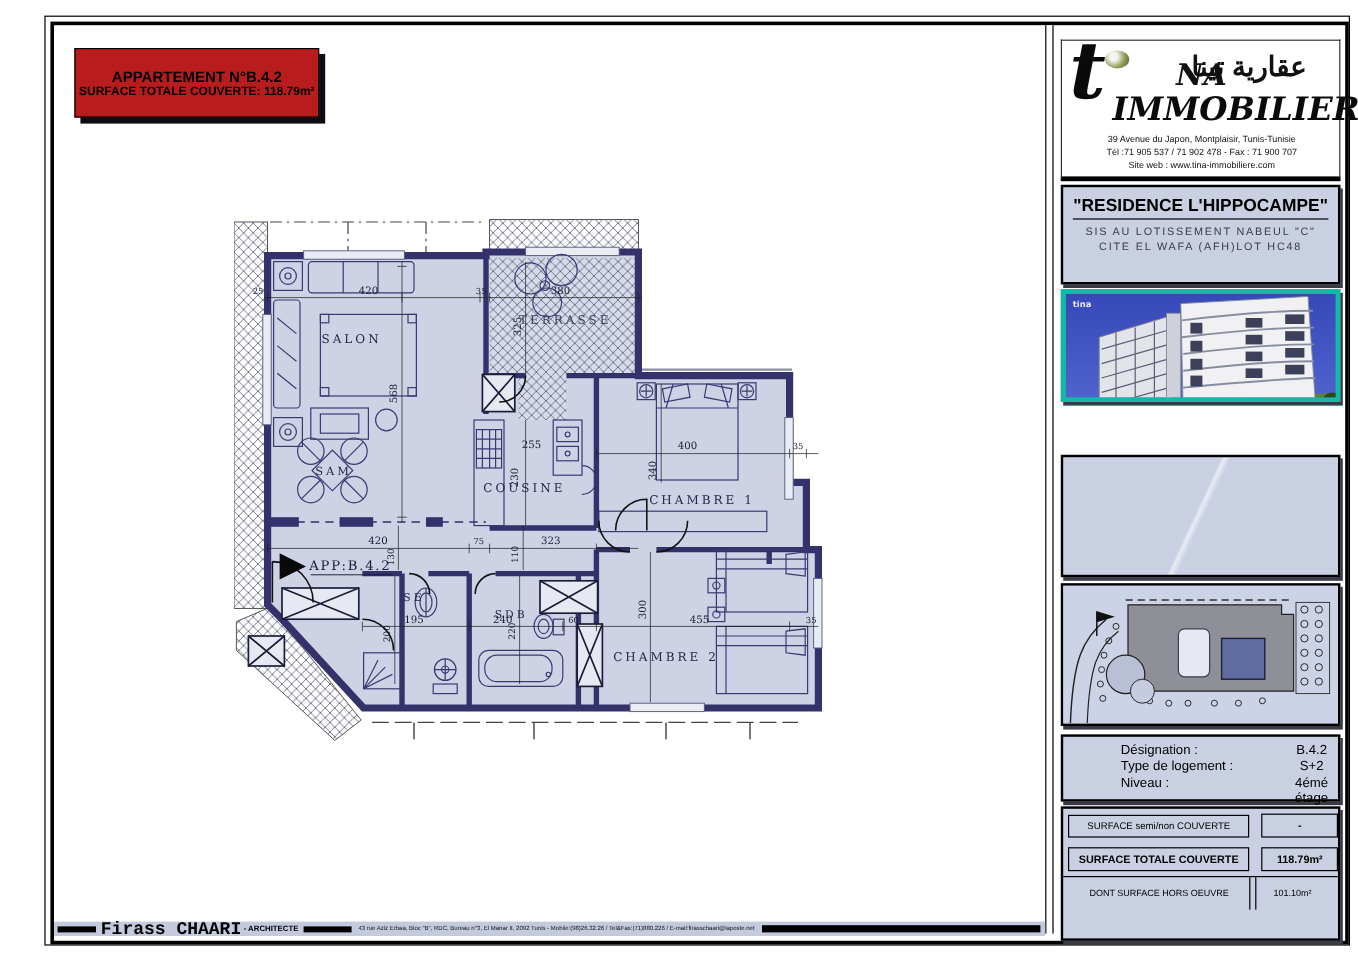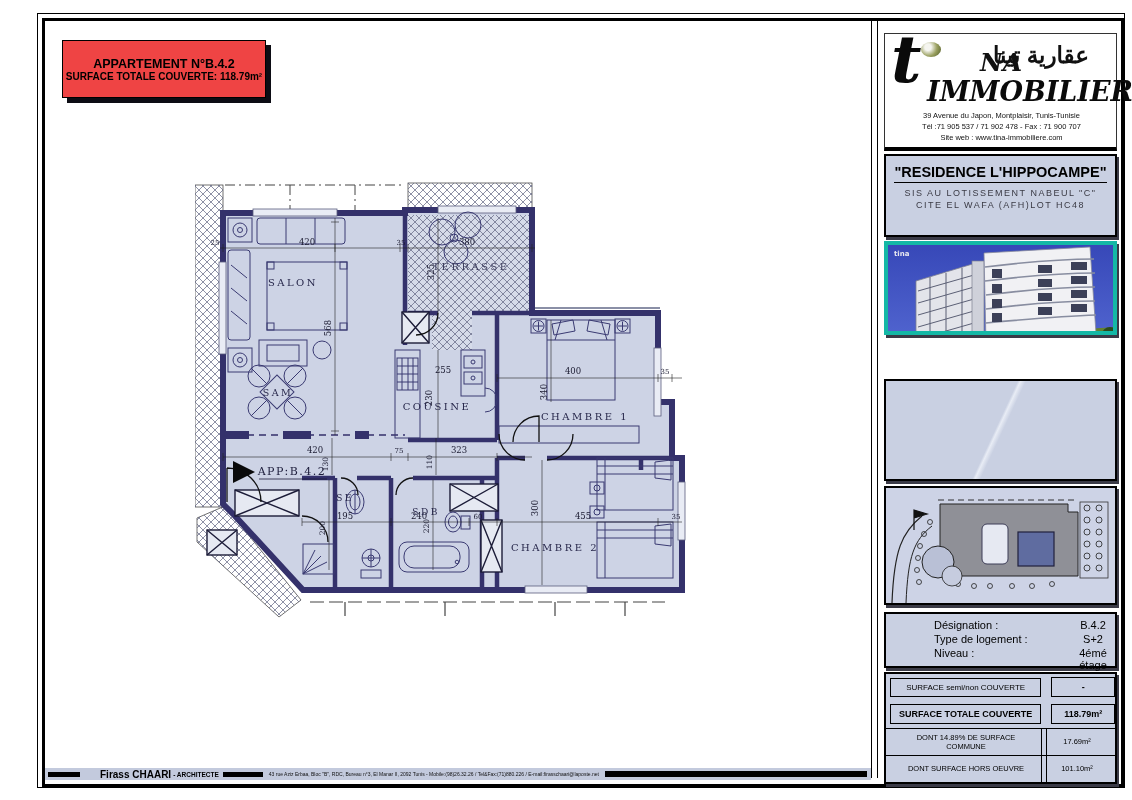--- a/index.html
+++ b/index.html
@@ -4,21 +4,21 @@
 <style>
   html,body{margin:0;padding:0;background:#888;}
   #sheet{position:relative;width:1132px;height:800px;background:#ffffff;
          font-family:"Liberation Sans",sans-serif;overflow:hidden;margin:0 auto;}
   .abs{position:absolute;}
   
   .frame-outer{left:37px;top:13px;width:1086px;height:773px;border:1px solid #000;}
   .frame-inner{left:42px;top:18px;width:1076px;height:763px;border:3px solid #000;}
   .col-sep{left:871px;top:21px;width:5px;height:757px;border-left:1.5px solid #000;border-right:1.5px solid #000;background:#fff;}
   
-  .title-box{left:62px;top:40px;width:202px;height:56px;background:#ef4444;border:1.5px solid #000;
+  .title-box{left:62px;top:40px;width:202px;height:56px;background:#b91c1c;border:1.5px solid #000;
              box-shadow:5px 5px 0 #0c0c14;display:flex;flex-direction:column;justify-content:center;align-items:center;}
   .title-box .l1{font-size:12.5px;font-weight:bold;color:#000;}
   .title-box .l2{font-size:10px;font-weight:bold;color:#000;margin-top:0;}
   
   .rpanel{left:884px;width:233px;box-sizing:border-box;}
   .logo-panel{top:33px;height:118px;background:#fff;border:1px solid #333;border-bottom:4px solid #000;}
   .logo-t{left:6px;top:-14px;font-family:"DejaVu Serif",serif;font-weight:bold;font-size:66px;color:#0a0a0a;font-style:italic;}
   .logo-sphere{left:36px;top:8px;width:20px;height:15px;border-radius:50%;
                background:radial-gradient(circle at 35% 35%, #f5f5f0 20%, #9aa060 55%, #4a5520 100%);}
   .logo-na{left:56px;top:14px;font-family:"DejaVu Serif",serif;font-style:italic;font-weight:bold;font-size:25px;color:#111;margin-left:39px;}
@@ -46,21 +46,21 @@
   .slab-box{margin-left:4px;width:146px;border:1px solid #000;font-size:8px;padding:4px 2px;text-align:center;background:#c9d0e2;color:#000;}
   .slab-box.bold{font-weight:bold;font-size:9px;border:1.8px solid #000;}
   .sval-box{margin-left:10px;width:58px;border:1.5px solid #000;font-size:9px;font-weight:bold;text-align:center;padding:4px 2px;color:#000;}
   .slab-plain{margin-left:10px;width:140px;font-size:7.5px;text-align:center;color:#000;}
   .sval-plain{margin-left:12px;width:58px;font-size:7.5px;text-align:center;color:#000;}
   .srow.line{border-top:1.2px solid #000;}
   
   .footnote{left:55px;top:752px;font-family:"DejaVu Serif",serif;font-style:italic;font-size:6.8px;color:#222;line-height:1.35;}
   .arch-bar{left:45px;top:768px;width:826px;height:12px;background:#c3cadd;display:flex;align-items:center;}
   .blk{background:#000;height:5px;}
-  .arch-name{font-size:10px;font-weight:bold;color:#000;margin:0 2px 0 20px;white-space:nowrap;}
+  .arch-name{font-size:15px;font-weight:bold;color:#000;margin:0 2px 0 4px;white-space:nowrap;font-family:Liberation Mono, monospace;}
   .arch-title{font-size:6.5px;font-weight:bold;color:#000;margin-right:4px;white-space:nowrap;}
   .arch-contact{font-size:5px;color:#111;margin:0 6px;white-space:nowrap;}
   .plan-wrap{left:195px;top:170px;width:500px;height:450px;}
   svg text{user-select:none;}
 </style>
 </head>
 <body>
 
 <div id="sheet">
 
@@ -416,25 +416,20 @@
     <div class="srow">
       <div class="slab-box">SURFACE  semi/non COUVERTE</div>
       <div class="sval-box">-</div>
     </div>
     <div class="srow">
       <div class="slab-box bold">SURFACE TOTALE COUVERTE</div>
       <div class="sval-box">118.79m²</div>
     </div>
     <div class="srow line">
       <div class="vsep"></div>
-      <div class="slab-plain">DONT 14.89% DE SURFACE COMMUNE</div>
-      <div class="sval-plain">17.69m²</div>
-    </div>
-    <div class="srow line">
-      <div class="vsep"></div>
       <div class="slab-plain">DONT SURFACE  HORS OEUVRE</div>
       <div class="sval-plain">101.10m²</div>
     </div>
   </div>
 
 
   <div class="abs arch-bar">
     <div class="blk" style="width:32px;margin-left:3px;"></div>
     <span class="arch-name">Firass CHAARI</span>
     <span class="arch-title">- ARCHITECTE</span>

